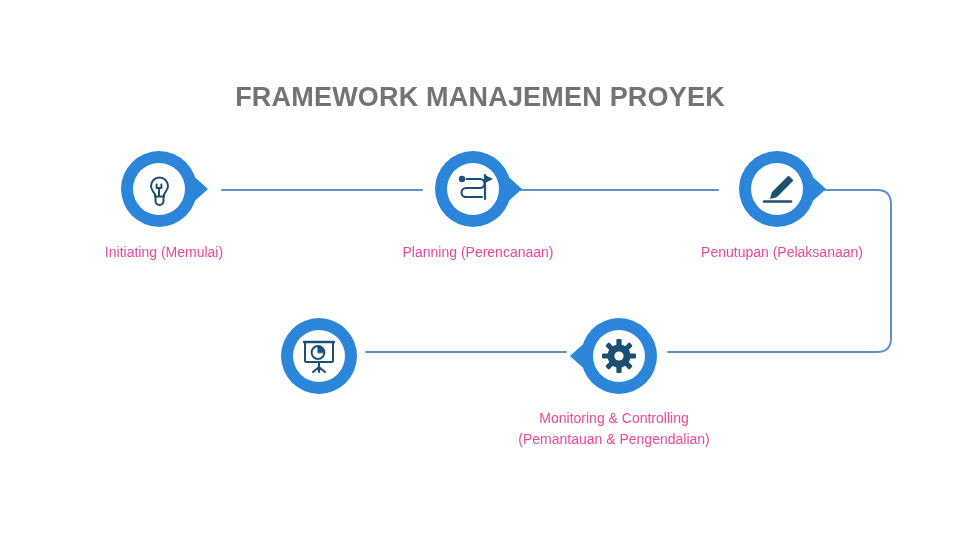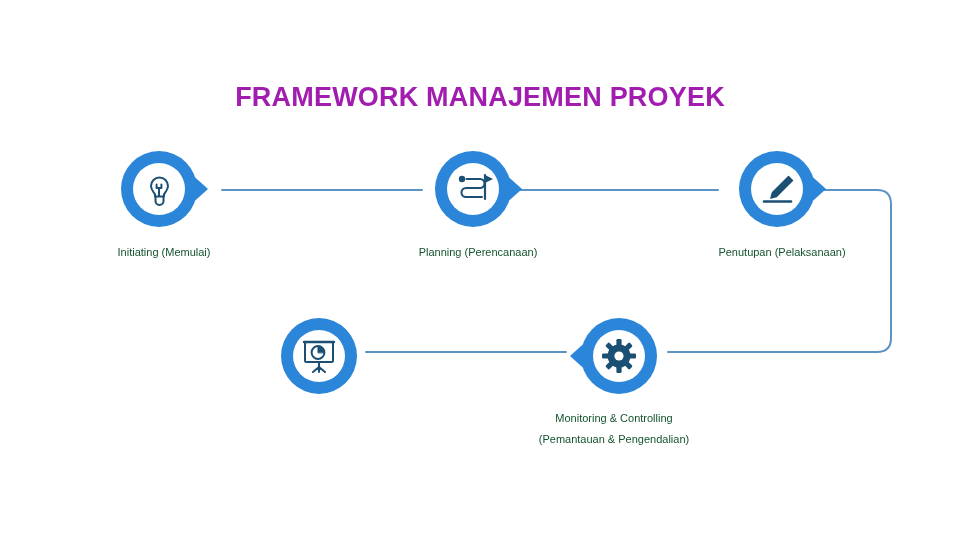--- a/index.html
+++ b/index.html
@@ -23,21 +23,21 @@
   
   #title {
     position: absolute;
     left: 0;
     top: 82px;
     width: 960px;
     text-align: center;
     font-size: 27px;
     font-weight: bold;
     letter-spacing: 0.2px;
-    color: #a21caf;
+    color: #737373;
     font-family: "Liberation Sans", sans-serif;
   }
 
   
   #connectors {
     position: absolute;
     left: 0;
     top: 0;
     width: 960px;
     height: 541px;
@@ -53,23 +53,23 @@
   .badge-wrap {
     position: relative;
     width: 96px;
     height: 86px;
     margin: 0 auto;
   }
   .badge-wrap svg { display: block; }
 
   .node-label {
     margin-top: 9px;
-    font-size: 11px;
+    font-size: 14px;
     line-height: 21px;
-    color: #14532d;
+    color: #ec4899;
     font-family: "Liberation Sans", sans-serif;
     white-space: pre-line;
   }
   .node-label.two-line { line-height: 21px; }
 
   
   #node-initiating   { left: 74px;  top: 146px; }
   #node-planning     { left: 368px; top: 146px; }
   #node-executing    { left: 667px; top: 146px; }
   #node-closing      { left: 224px; top: 313px; }

